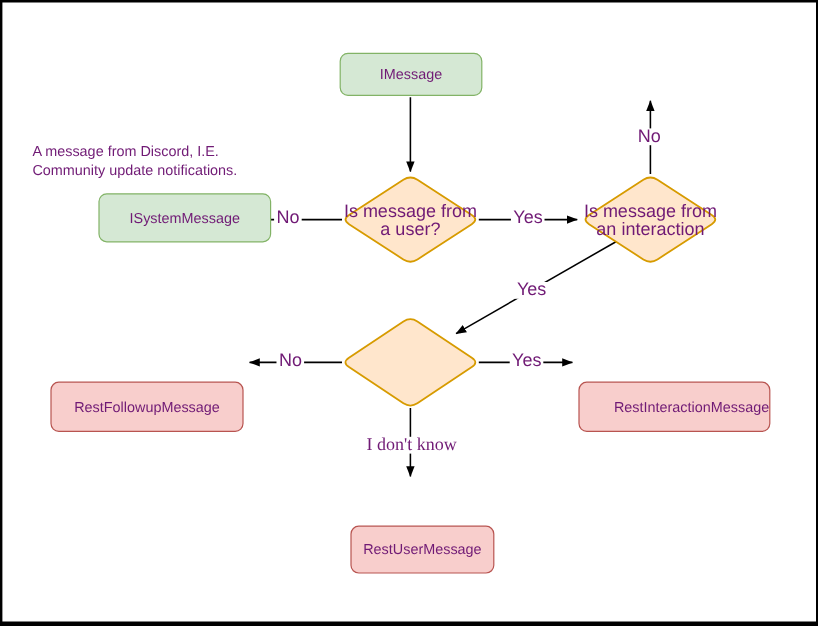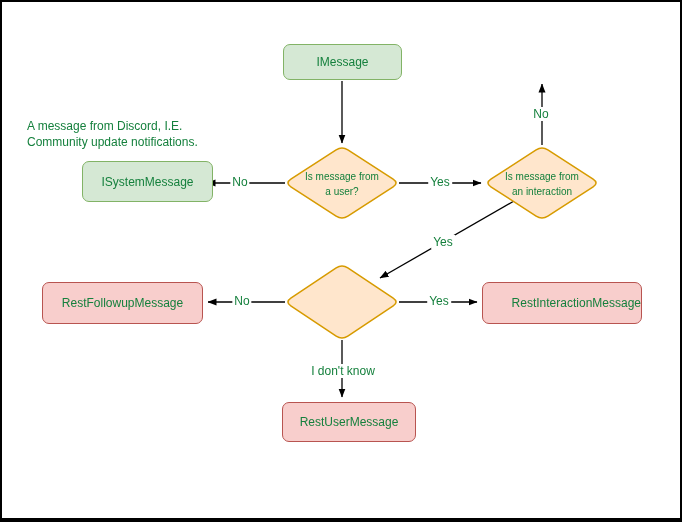--- a/index.html
+++ b/index.html
@@ -10,21 +10,21 @@
   }
   .canvas {
     position: relative;
     width: 682px;
     height: 522px;
     box-sizing: border-box;
     border: 2px solid #000;
     border-bottom-width: 4px;
     background: var(--background, #fff);
     overflow: hidden;
-    color: #15803d;
+    color: #701a75;
   }
   .edges-layer {
     position: absolute;
     left: 0; top: 0;
     width: 678px;
     height: 516px;
   }
   .edge {
     stroke: var(--edge, #000);
     stroke-width: 1.3;
@@ -46,56 +46,57 @@
     text-align: center;
     line-height: 14px;
   }
   .node-green {
     background: var(--green-fill, #d5e8d4);
     border: 1.5px solid var(--green-border, #82b366);
   }
   .node-red {
     background: var(--red-fill, #f8cecc);
     border: 1.5px solid var(--red-border, #b85450);
+    margin-top: 36px;
   }
   .box-imessage        { left: 281px; top: 42px;  width: 119px; height: 36px; }
   .box-iusermessage    { left: 480px; top: 42px;  width: 119px; height: 36px; }
-  .box-isystemmessage  { left: 80px;  top: 159px; width: 131px; height: 41px; }
+  .box-isystemmessage  { left: 80px;  top: 159px; width: 144px; height: 41px; }
   .box-restfollowup    { left: 40px;  top: 280px; width: 161px; height: 42px; }
   .box-restinteraction { left: 480px; top: 280px; width: 160px; height: 42px; justify-content: flex-end; }
-  .box-restuser        { left: 280px; top: 400px; width: 134px; height: 40px; }
+  .box-restuser        { left: 290px; top: 400px; width: 120px; height: 40px; }
 
   .dlabel {
     position: absolute;
     transform: translate(-50%, -50%);
     text-align: center;
-    font-size: 10px;
+    font-size: 15px;
     line-height: 15px;
     white-space: pre-line;
   }
   .dl-from-user      { left: 340px; top: 182px; }
   .dl-interaction    { left: 540px; top: 182px; }
   .dl-initial        { left: 341px; top: 301px; }
 
   .elabel {
     position: absolute;
     transform: translate(-50%, -50%);
     background: var(--background, #fff);
-    font-size: 12px;
+    font-size: 15px;
     line-height: 14px;
     padding: 0 2px;
     white-space: nowrap;
   }
   .el-no-system        { left: 238px; top: 180px; }
   .el-yes-interaction  { left: 438px; top: 180px; }
   .el-no-usermessage   { left: 539px; top: 112px; }
   .el-yes-initial      { left: 441px; top: 240px; }
   .el-no-followup      { left: 240px; top: 299px; }
   .el-yes-interactionm { left: 437px; top: 299px; }
-  .el-dont-know        { left: 341px; top: 369px; }
+  .el-dont-know        { left: 341px; top: 369px; font-family: Liberation Serif, serif; }
 
   .note {
     position: absolute;
     text-align: left;
     font-size: 12px;
     white-space: pre-line;
   }
   .note-system   { left: 25px;  top: 117px; width: 220px; line-height: 15.5px; }
   .note-restuser { left: 163px; top: 444px; width: 360px; line-height: 17px; }
 </style>

